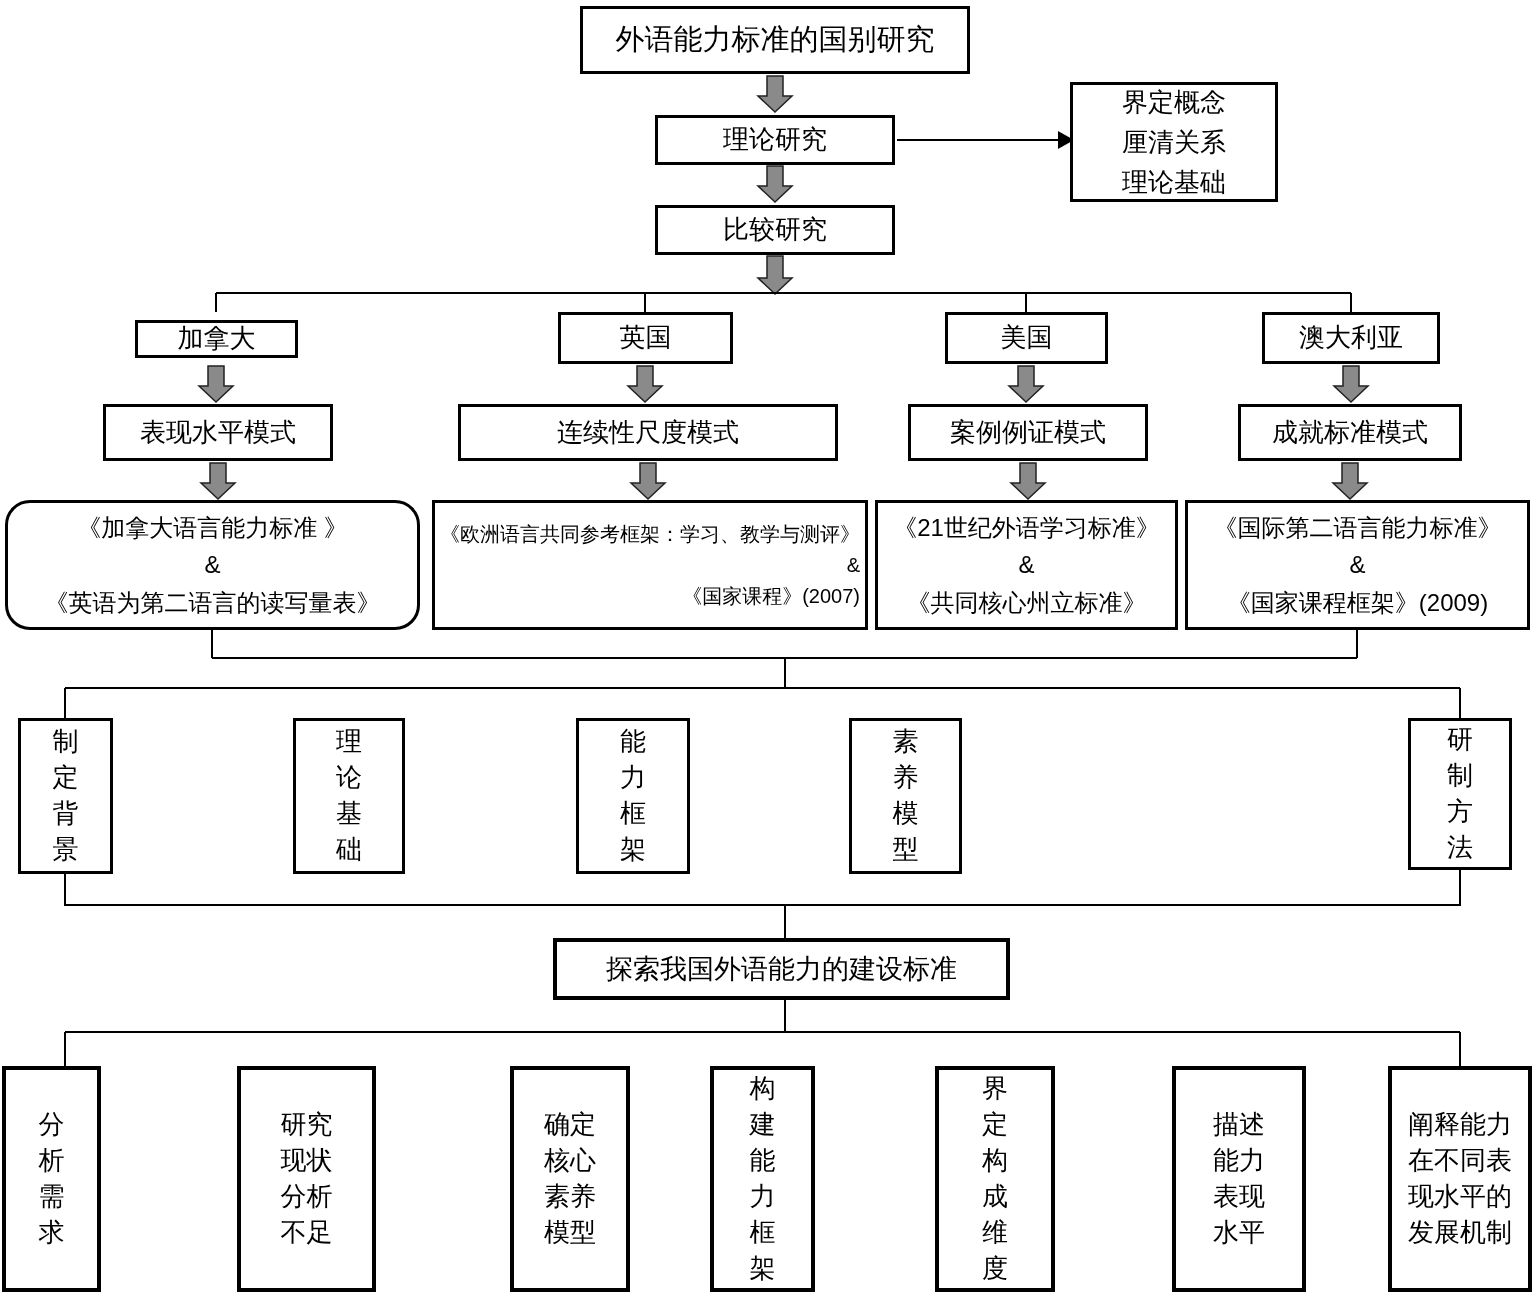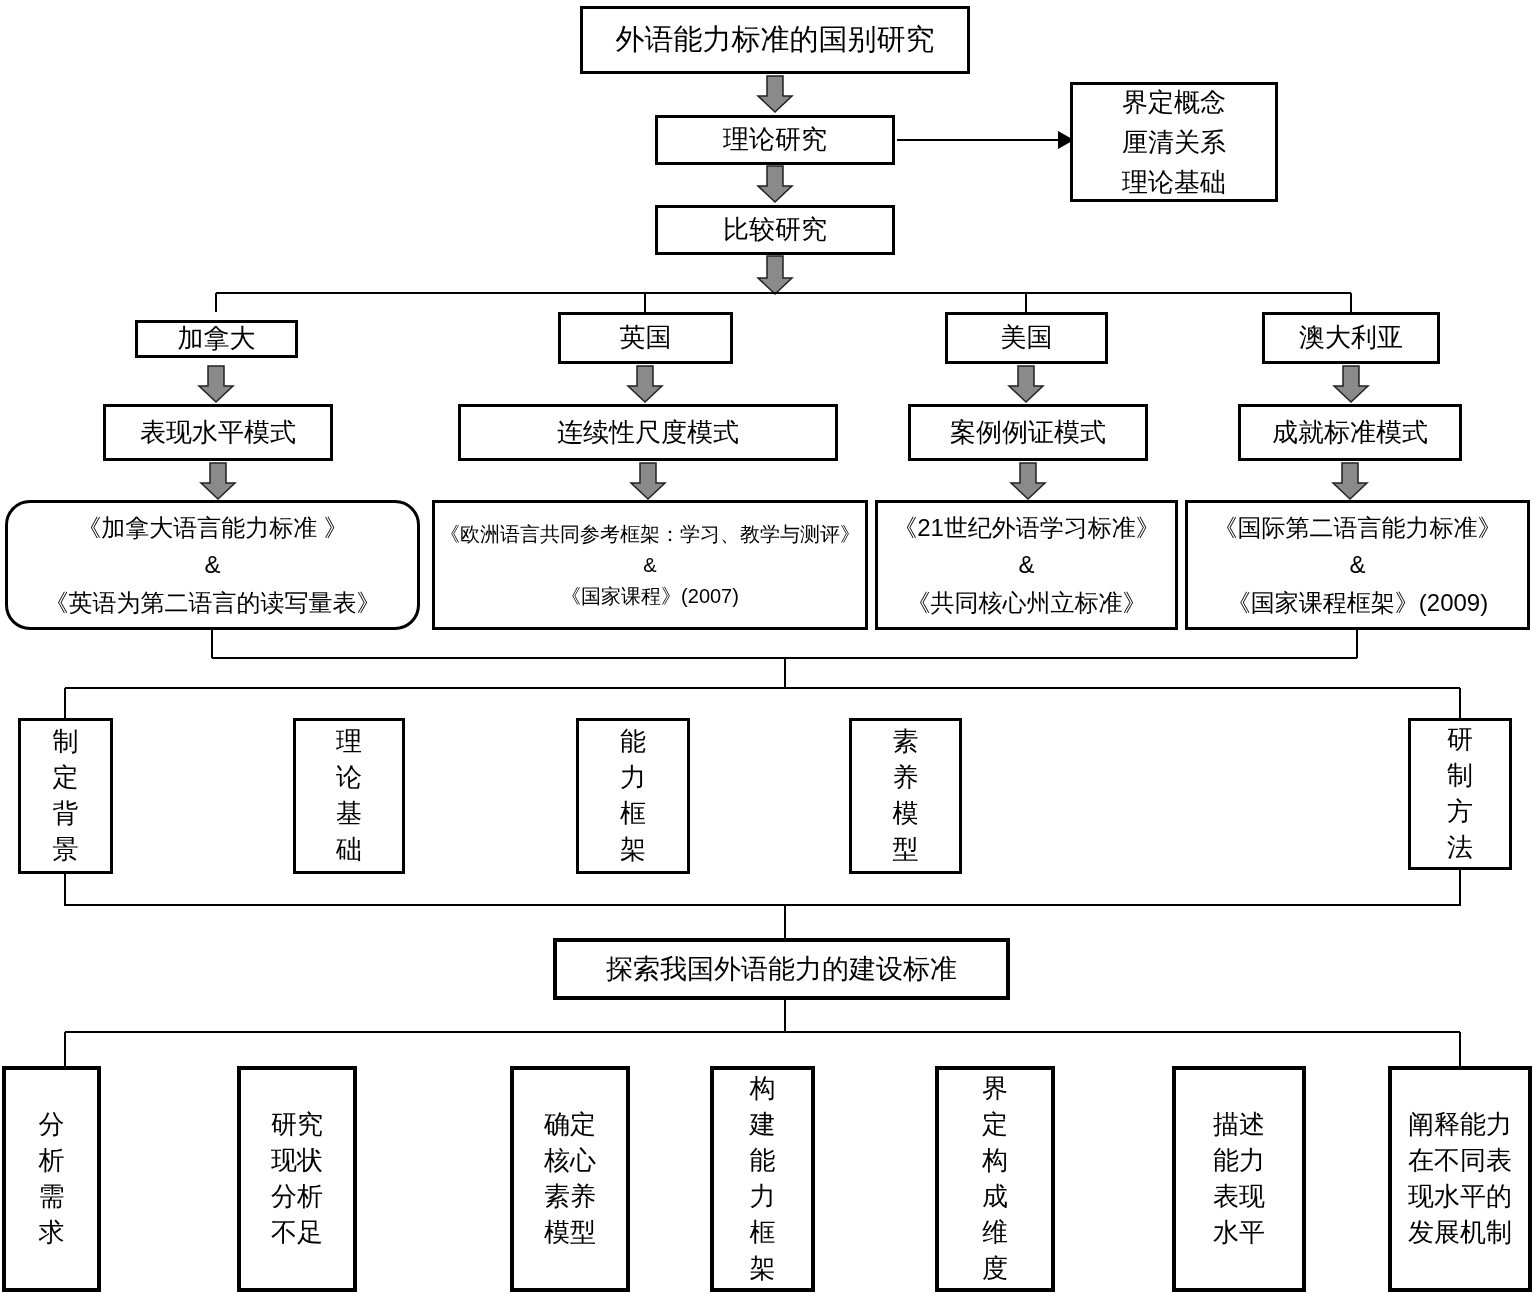--- a/index.html
+++ b/index.html
@@ -11,21 +11,21 @@
   .box{
     position:absolute;z-index:2;background:#fff;border:3px solid #000;
     box-sizing:border-box;display:flex;align-items:center;justify-content:center;
     text-align:center;font-size:26px;line-height:1.35;color:#000;
   }
   .thick{border-width:4px;}
   .title{font-size:29px;}
   .goal{font-size:27px;}
   .doc{font-size:24px;}
   .doc .ln{line-height:1.55;white-space:nowrap;}
-  .doc-small{font-size:20px;}
+  .doc-small{font-size:20px;text-align:right;}
   .note .ln{line-height:1.55;}
   .vt{display:inline-block;word-break:break-all;line-height:1.38;text-align:center;}
   .w1{width:1.45em;}
   .w2{width:2.6em;}
   .w4{width:4.6em;}
 </style>
 </head>
 <body>
 
 <div id="canvas">
@@ -167,21 +167,21 @@
     <span class="vt w1">研制方法</span>
   </div>
 
   <div class="box thick goal" style="left:553px;top:938px;width:457px;height:62px;">
     <span>探索我国外语能力的建设标准</span>
   </div>
 
   <div class="box thick" style="left:2px;top:1066px;width:99px;height:226px;">
     <span class="vt w1">分析需求</span>
   </div>
-  <div class="box thick" style="left:237px;top:1066px;width:120px;height:226px;">
+  <div class="box thick" style="left:237px;top:1066px;width:139px;height:226px;">
     <span class="vt w2">研究现状分析不足</span>
   </div>
   <div class="box thick" style="left:470px;top:1066px;width:120px;height:226px;margin-left:40px;">
     <span class="vt w2">确定核心素养模型</span>
   </div>
   <div class="box thick" style="left:710px;top:1066px;width:105px;height:226px;">
     <span class="vt w1">构建能力框架</span>
   </div>
   <div class="box thick" style="left:935px;top:1066px;width:120px;height:226px;">
     <span class="vt w1">界定构成维度</span>

